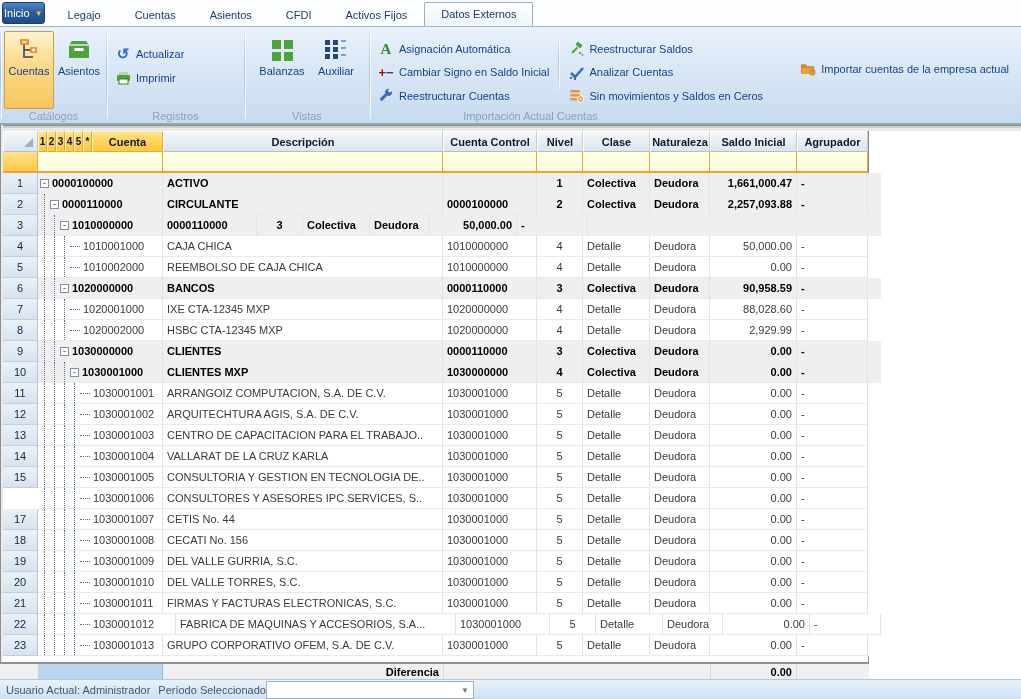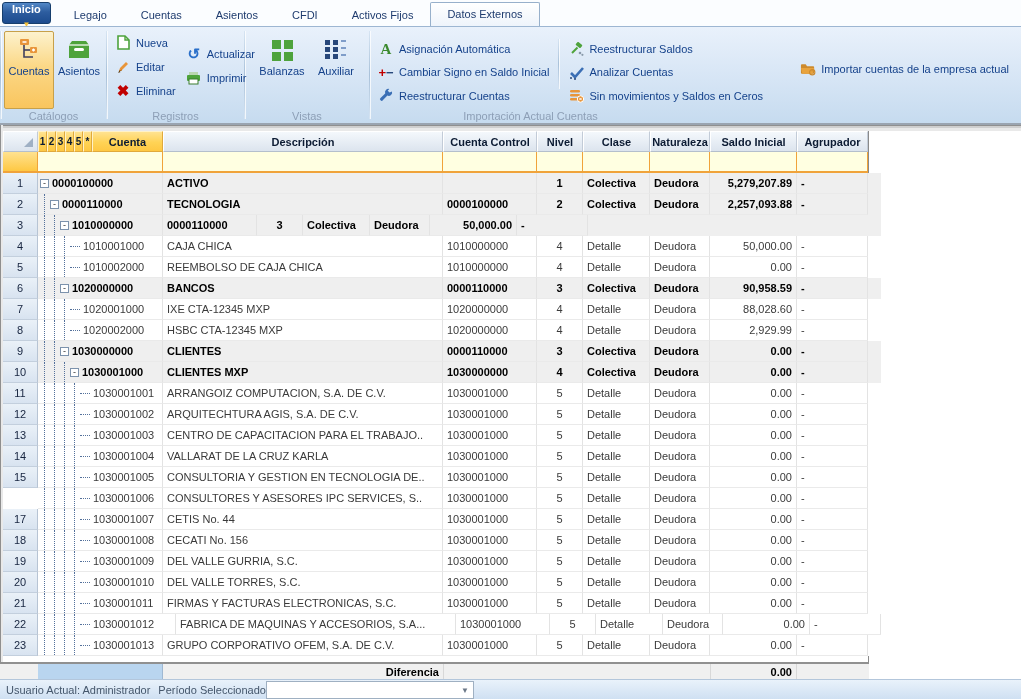--- a/index.html
+++ b/index.html
@@ -2,23 +2,23 @@
 <html><head>
 <meta charset="utf-8">
 <style>
   html,body{margin:0;padding:0;background:#fff;}
   #app{position:relative;width:1021px;height:699px;overflow:hidden;
        font-family:"Liberation Sans",sans-serif;font-size:11px;background:#fff;}
 
   
   .tabbar{position:absolute;top:0;left:0;right:0;height:26px;background:#fbfdff;
           display:flex;align-items:flex-end;}
-  .btn-inicio{margin:2px 6px 2px 2px;height:20px;padding:0 9px;display:flex;align-items:center;gap:5px;
+  .btn-inicio{margin:2px 6px 2px 2px;height:20px;padding:0 1px;display:flex;align-items:center;gap:5px;
           background:linear-gradient(#5288c7,#2d5d9f 45%,#1c4b8e);border:1px solid #163e6d;
-          border-radius:3px;color:#fff;font-weight:bold;cursor:default;flex-direction:column;}
+          border-radius:3px;color:#fff;font-weight:normal;cursor:default;}
   .btn-inicio .arrow{font-size:8px;color:#f3c13a;}
   .tab{padding:6px 17px 5px;color:#1e3b6e;cursor:default;}
   .tab.active{background:linear-gradient(#ffffff,#eef4fb);border:1px solid #97b0cb;border-bottom:none;
           border-radius:2px 2px 0 0;padding:5px 16px 6px;position:relative;z-index:3;}
 
   
   .ribbon{position:absolute;top:26px;left:0;right:0;height:96px;
           background:linear-gradient(#e9f1fb,#d6e5f5 55%,#c6dbef);
           border-top:1px solid #9db6d2;border-bottom:2px solid #9aa4b0;
           display:flex;z-index:1;}
@@ -137,45 +137,20 @@
               <path d="M3 8h20" stroke="#fff" stroke-width="1.2"></path>
             </svg>
         </span>
         <span>Asientos</span>
       </div>
       <div class="glabel">Catálogos</div>
     </div>
     <div class="gsep"></div>
 
     <div class="rgroup" style="width:131px;">
-      <div class="smcol">
-        <div class="smbtn">
-          <span class="sicon">
-            <svg width="13" height="15" viewBox="0 0 13 15">
-                <path d="M1 1h7l4 4v9H1z" fill="#fff" stroke="#4ea33c" stroke-width="1.6"></path>
-                <path d="M8 1v4h4" fill="none" stroke="#4ea33c" stroke-width="1.4"></path>
-              </svg>
-          </span>
-          <span>Nueva</span>
-        </div>
-        <div class="smbtn">
-          <span class="sicon">
-            <svg width="14" height="14" viewBox="0 0 14 14">
-                <path d="M3 11l1-3 6-6 2 2-6 6z" fill="#e8953a"></path>
-                <path d="M3 11l3-1" stroke="#b06a1a" stroke-width="1"></path>
-                <path d="M2.2 13l1-2.4 1.4 1.4z" fill="#5b3c12"></path>
-              </svg>
-          </span>
-          <span>Editar</span>
-        </div>
-        <div class="smbtn">
-          <span class="sicon gl" style="color:#c00000;font-size:15px;">✖</span>
-          <span>Eliminar</span>
-        </div>
-      </div>
       <div class="smcol" style="margin-top:11px;">
         <div class="smbtn">
           <span class="sicon gl" style="color:#2a6fc9;font-size:15px;">↺</span>
           <span>Actualizar</span>
         </div>
         <div class="smbtn">
           <span class="sicon">
             <svg width="15" height="14" viewBox="0 0 15 14">
                 <rect x="3" y="1" width="9" height="3" fill="#b9d6b0"></rect>
                 <rect x="1" y="4" width="13" height="6" rx="1" fill="#4ea33c"></rect>
@@ -338,31 +313,31 @@
           <div class="cell num" style="width: 35px;">1</div>
           <div class="cell cuenta" style="width: 125px;">
             <span class="ebox" style="margin-left: 2px;">-</span>
             <span class="code">0000100000</span>
           </div>
           <div class="cell " style="width: 280px;">ACTIVO</div>
           <div class="cell " style="width: 94px;"></div>
           <div class="cell center" style="width: 46px;">1</div>
           <div class="cell " style="width: 67px;">Colectiva</div>
           <div class="cell " style="width: 60px;">Deudora</div>
-          <div class="cell right" style="width: 87px;">5,279,207.89</div>
+          <div class="cell right" style="width: 87px;">1,661,000.47</div>
           <div class="cell " style="width: 71px;">-</div>
         </div>
         <div class="grow parent">
           <div class="cell num" style="width: 35px;">2</div>
           <div class="cell cuenta" style="width: 125px;">
             <div class="guide" style="left: 6px;"></div>
             <span class="ebox" style="margin-left: 12px;">-</span>
             <span class="code">0000110000</span>
           </div>
-          <div class="cell " style="width: 280px;">TECNOLOGIA</div>
+          <div class="cell " style="width: 280px;">CIRCULANTE</div>
           <div class="cell " style="width: 94px;">0000100000</div>
           <div class="cell center" style="width: 46px;">2</div>
           <div class="cell " style="width: 67px;">Colectiva</div>
           <div class="cell " style="width: 60px;">Deudora</div>
           <div class="cell right" style="width: 87px;">2,257,093.88</div>
           <div class="cell " style="width: 71px;">-</div>
         </div>
         <div class="grow parent">
           <div class="cell num" style="width: 35px;">3</div>
           <div class="cell cuenta" style="width: 125px;">

